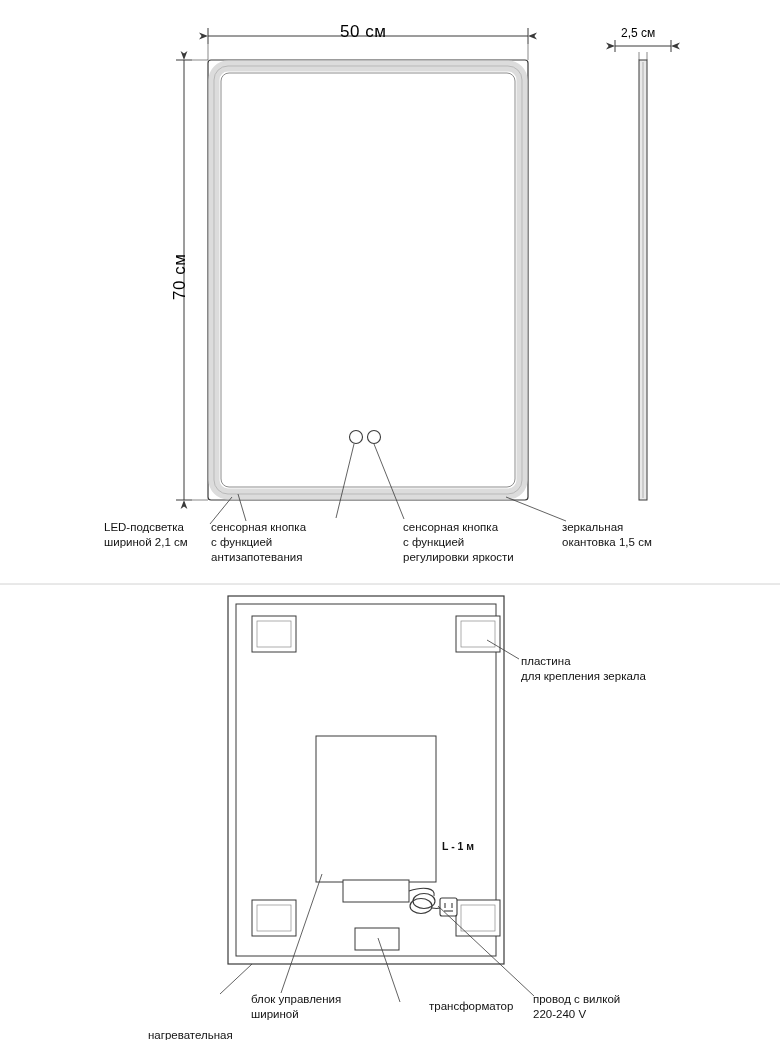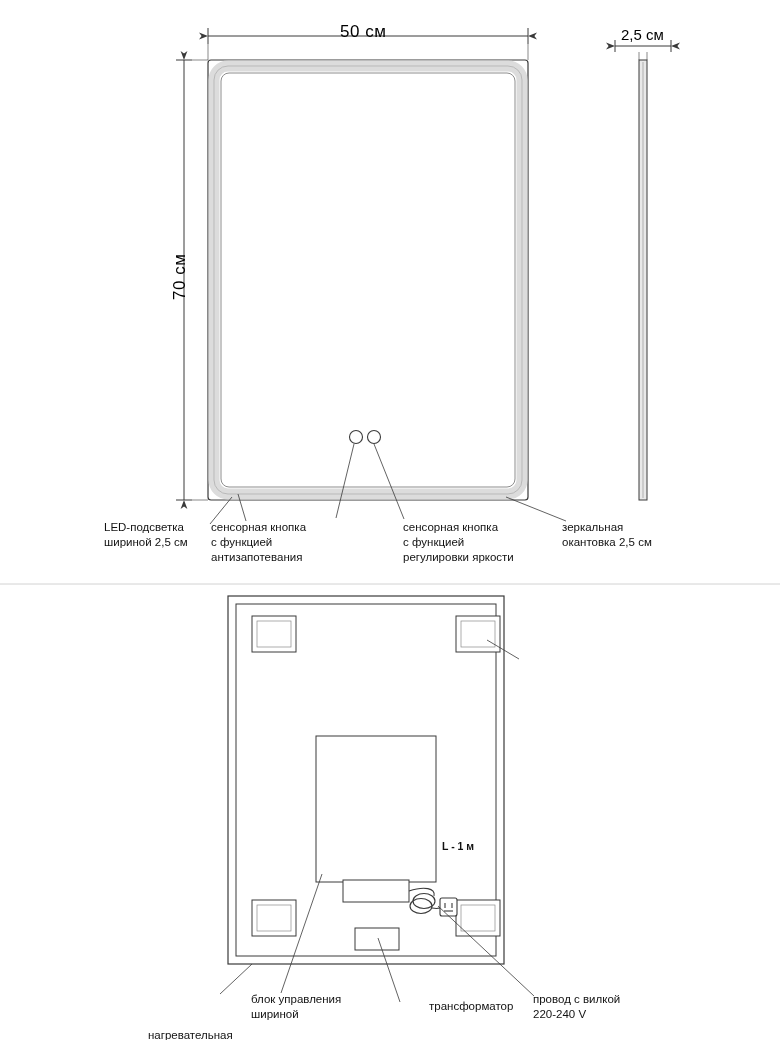--- a/index.html
+++ b/index.html
@@ -36,21 +36,21 @@
     white-space: pre-line;
   }
   .dim-lbl {
     position: absolute;
     font-family: "Liberation Sans", sans-serif;
     font-size: 17px;
     color: #000000;
     letter-spacing: 0.5px;
   }
   .dim-lbl.small {
-    font-size: 15px;
+    font-size: 12px;
     letter-spacing: 0;
   }
   .vert {
     transform: rotate(-90deg);
     transform-origin: left top;
   }
   .cable-lbl {
     position: absolute;
     font-size: 10.5px;
     font-weight: bold;
@@ -173,33 +173,35 @@
 
   <div class="dim-lbl" style="left:340px; top:22px;">50 см</div>
 
   <div class="dim-lbl vert" style="left:170px; top:300px;">70 см</div>
 
   <div class="dim-lbl small" style="left:621px; top:26px;">2,5 см</div>
 
   <div class="cable-lbl" style="left:442px; top:840px;">L - 1 м</div>
 
   <div class="lbl" style="left:104px; top:520px;">LED-подсветка
-шириной 2,5 см</div>
+шириной 2,1 см</div>
 
   <div class="lbl" style="left:211px; top:520px;">сенсорная кнопка
 с функцией
 антизапотевания</div>
 
   <div class="lbl" style="left:403px; top:520px;">сенсорная кнопка
 с функцией
 регулировки яркости</div>
 
   <div class="lbl" style="left:562px; top:520px;">зеркальная
-окантовка 2,5 см</div>
-
+окантовка 1,5 см</div>
+
+  <div class="lbl" style="left:521px; top:654px;">пластина
+для крепления зеркала</div>
 
   <div class="lbl" style="left:148px; top:992px;margin-top:36px;">нагревательная
 пленка</div>
 
   <div class="lbl" style="left:251px; top:992px;">блок управления
 шириной</div>
 
   <div class="lbl" style="left:429px; top:999px;">трансформатор</div>
 
   <div class="lbl" style="left:533px; top:992px;">провод с вилкой

